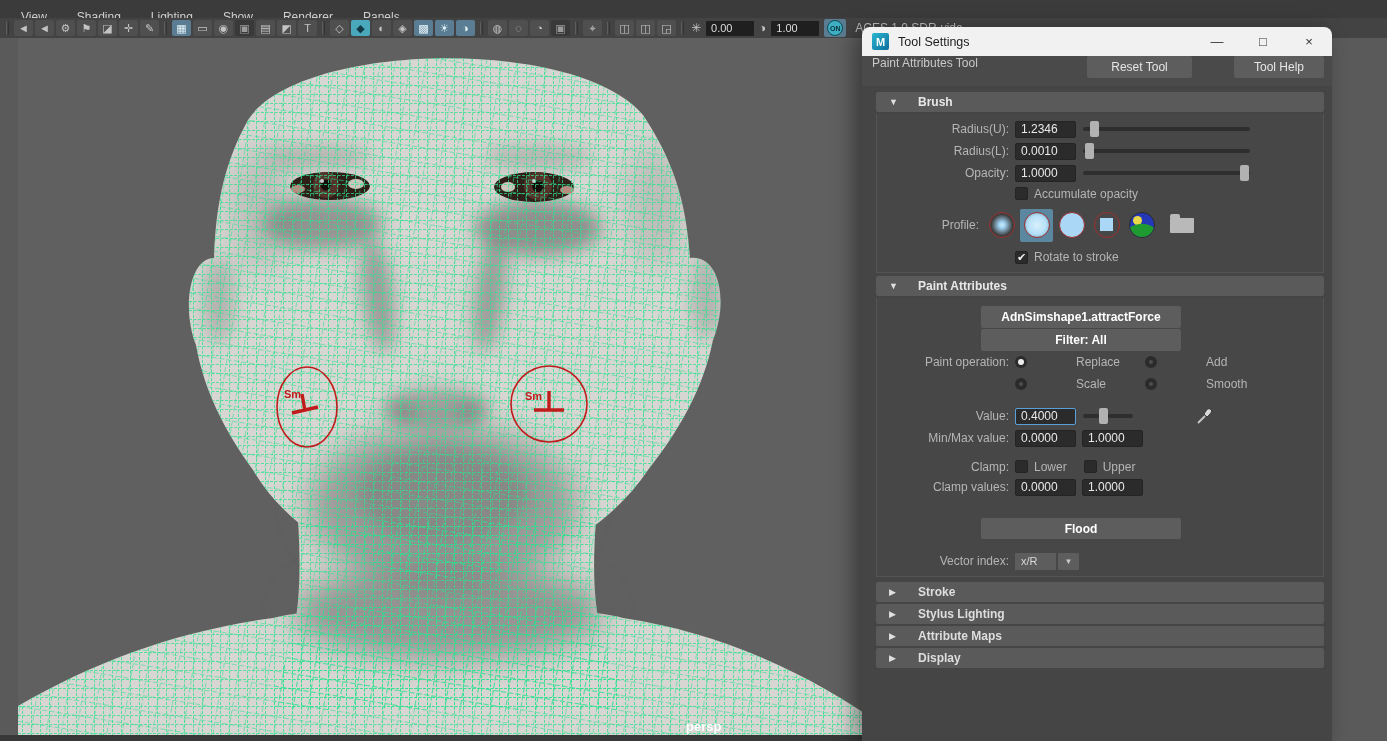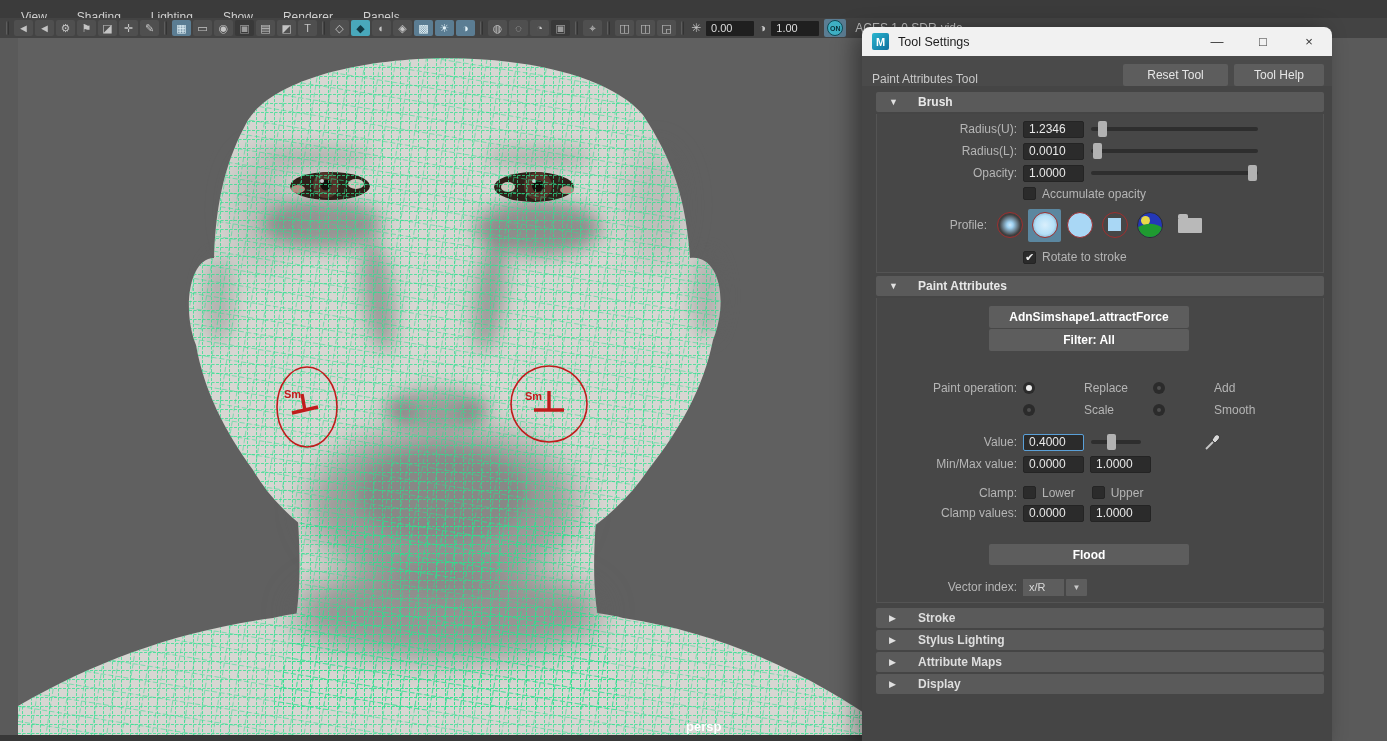--- a/index.html
+++ b/index.html
@@ -38,32 +38,32 @@
   .window { position:absolute; left:862px; top:27px; width:470px; height:714px; z-index:5;
     border-radius:8px 8px 0 0; box-shadow:-8px 4px 22px rgba(0,0,0,.4); background:#454545; }
   .titlebar { height:29px; background:#f1f1f1; border-radius:8px 8px 0 0;
     display:flex; align-items:center; padding-left:10px; }
   .maya-logo { width:17px; height:17px; border-radius:2px; background:linear-gradient(135deg,#29b6cf,#0f6f9e);
     color:#ffffff; font-size:11px; font-weight:bold; display:flex; align-items:center; justify-content:center; }
   .wtitle { color:#1c1c1c; font-size:12.5px; margin-left:9px; }
   .winbtns { margin-left:auto; display:flex; height:29px; }
   .winbtn { width:46px; height:29px; display:flex; align-items:center; justify-content:center;
     color:#333; font-size:13px; }
-  .toolhead { height:30px; background:#4a4a4a; display:flex; align-items:flex-end; padding:0 8px 0 10px; }
+  .toolhead { height:30px; background:#4a4a4a; display:flex; align-items:flex-start; padding:0 8px 0 10px;gap:36px; }
   .toolname { color:#c9c9c9; font-size:12px; flex:1; }
   .hbtn { height:22px; background:#5d5d5d; color:#e6e6e6; font-size:12px; border-radius:2px;
     display:flex; align-items:center; justify-content:center; margin-left:6px; }
   .panel { position:absolute; top:59px; left:0; width:470px; bottom:0; background:#454545;
     padding:6px 8px 0 14px; }
 
   .sechead { height:20px; background:#5a5a5a; border-radius:2px; display:flex; align-items:center;
     color:#e8e8e8; font-weight:bold; font-size:12px; padding-left:13px; margin-bottom:2px; }
   .sechead .arrow { color:#e0e0e0; font-size:9px; width:29px; }
   .section { border:1px solid #545454; border-top:none; background:#474747;
-    padding:4px 8px 5px; margin-bottom:3px; }
+    padding:4px 0 5px; margin-bottom:3px; }
   .row { display:flex; align-items:center; height:22px; }
   .rlabel { width:132px; text-align:right; color:#b5b5b5; font-size:12px; margin-right:6px; white-space:nowrap; }
   .field { width:61px; height:17px; background:#2b2b2b; color:#e9e9e9; font-size:12px;
     padding:0 5px; border:1px solid #242424; border-radius:2px; display:flex; align-items:center; }
   .field.second { margin-left:6px; }
   .field.focus { border:1px solid #5aa0d8;gap:29px; }
   .caret { width:1px; height:12px; background:#e9e9e9; margin-left:1px; }
   .slider { position:relative; width:167px; height:4px; background:#2e2e2e; border-radius:2px; margin-left:7px; }
   .slider.short { width:50px; }
   .handle { position:absolute; top:-6px; width:9px; height:16px; background:#b2b2b2; border-radius:2px; }
@@ -386,21 +386,21 @@
     <div class="sechead">
       <span class="arrow">▼</span>
       <span>Paint Attributes</span>
     </div>
     <div class="section" style="padding-top:8px">
       <div class="attr-btns">
         <div class="pbtn">AdnSimshape1.attractForce</div>
         <div class="pbtn">Filter: All</div>
       </div>
 
-      <div class="row" style="height:auto;margin-top:28px;align-items:flex-start">
+      <div class="row" style="height:auto;margin-top:2px;align-items:flex-start">
         <span class="rlabel" style="margin-top:2px">Paint operation:</span>
         <span class="opgrid">
 
             <span class="opitem">
               <span class="radio sel"></span>
               <span class="lbl">Replace</span>
             </span>
 
             <span class="opitem">
               <span class="radio"></span>

